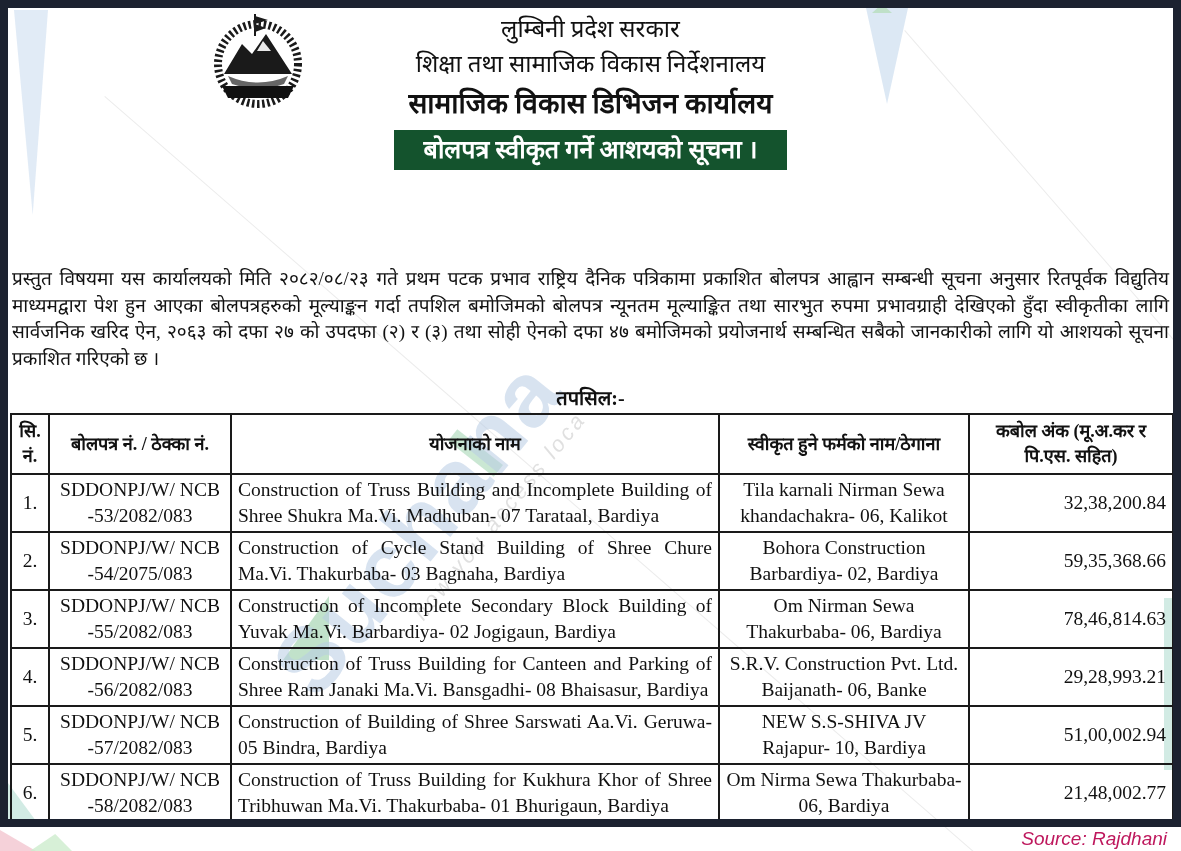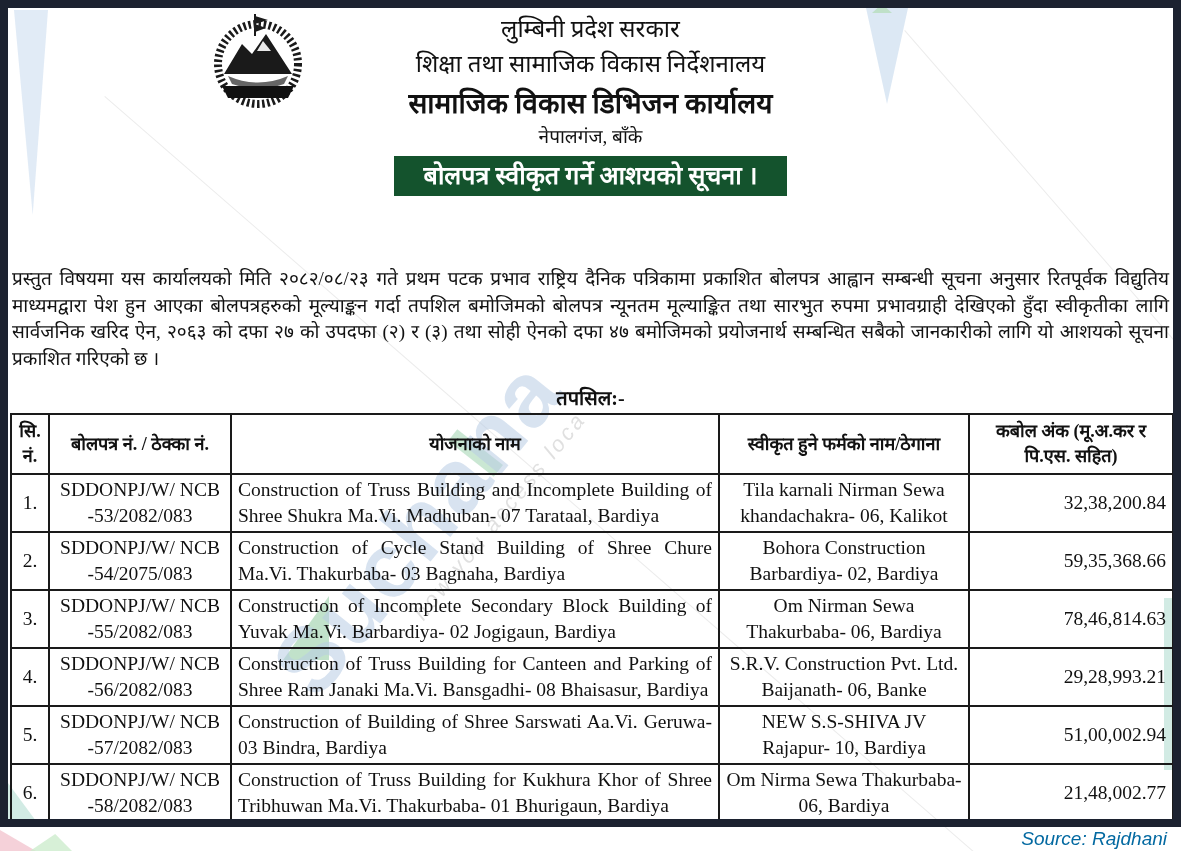--- a/index.html
+++ b/index.html
@@ -58,21 +58,21 @@
         padding:2px 6px;box-sizing:border-box;}
   table.notice th{font-size:18px;font-weight:bold;text-align:center;height:60px;line-height:25px;}
   table.notice td{font-size:19.5px;height:55px;line-height:26px;}
   td.c-sn{text-align:center;}
   td.c-bid{text-align:center;}
   td.c-proj{text-align:justify;padding-left:8px;padding-right:8px;}
   td.c-firm{text-align:center;}
   td.c-amt{text-align:right;padding-right:16px;font-size:20px;}
   
   .source{position:absolute;right:14px;top:828px;font-family:"Liberation Sans",sans-serif;
-        font-style:italic;font-size:19px;color:#0369a1;}
+        font-style:italic;font-size:19px;color:#be185d;}
 </style>
 </head>
 <body>
 
 <div class="page">
 
   <div class="wm-layer">
     <div class="diag-line diag-a"></div>
     <div class="diag-line diag-b"></div>
     <div class="wm-tri wm-tri-topleft"></div>
@@ -98,21 +98,20 @@
       <path d="M16,64 L34,34 L44,44 L58,24 L84,64 Z" fill="#1a1a1a"></path>
       <path d="M55,31 L63,41 L49,41 Z" fill="#ffffff" opacity="0.9"></path>
       <path d="M20,66 q30,13 60,0 l-4,8 q-26,9 -52,0 Z" fill="#666"></path>
       <path d="M14,76 L86,76 L80,88 L20,88 Z" fill="#111"></path>
     </svg>
 
     <div class="header-text">
       <div class="gov-line">लुम्बिनी प्रदेश सरकार</div>
       <div class="gov-line">शिक्षा तथा सामाजिक विकास निर्देशनालय</div>
       <div class="office-line">सामाजिक विकास डिभिजन कार्यालय</div>
-      <div class="loc-line">नेपालगंज, बाँके</div>
       <div>
         <span class="banner">बोलपत्र स्वीकृत गर्ने आशयको सूचना ।</span>
       </div>
     </div>
 
     <div class="para">प्रस्तुत विषयमा यस कार्यालयको मिति २०८२/०८/२३ गते प्रथम पटक प्रभाव राष्ट्रिय दैनिक पत्रिकामा प्रकाशित बोलपत्र आह्वान सम्बन्धी सूचना अनुसार रितपूर्वक विद्युतिय माध्यमद्वारा पेश हुन आएका बोलपत्रहरुको मूल्याङ्कन गर्दा तपशिल बमोजिमको बोलपत्र न्यूनतम मूल्याङ्कित तथा सारभुत रुपमा प्रभावग्राही देखिएको हुँदा स्वीकृतीका लागि सार्वजनिक खरिद ऐन, २०६३ को दफा २७ को उपदफा (२) र (३) तथा सोही ऐनको दफा ४७ बमोजिमको प्रयोजनार्थ सम्बन्धित सबैको जानकारीको लागि यो आशयको सूचना प्रकाशित गरिएको छ ।</div>
 
     <div class="tapasil">तपसिल:-</div>
 
     <table class="notice">
@@ -157,21 +156,21 @@
         <tr>
           <td class="c-sn">4.</td>
           <td class="c-bid">SDDONPJ/W/ NCB -56/2082/083</td>
           <td class="c-proj">Construction of Truss Building for Canteen and Parking of Shree Ram Janaki Ma.Vi. Bansgadhi- 08 Bhaisasur, Bardiya</td>
           <td class="c-firm">S.R.V. Construction Pvt. Ltd. Baijanath- 06, Banke</td>
           <td class="c-amt">29,28,993.21</td>
         </tr>
         <tr>
           <td class="c-sn">5.</td>
           <td class="c-bid">SDDONPJ/W/ NCB -57/2082/083</td>
-          <td class="c-proj">Construction of Building of Shree Sarswati Aa.Vi. Geruwa- 03 Bindra, Bardiya</td>
+          <td class="c-proj">Construction of Building of Shree Sarswati Aa.Vi. Geruwa- 05 Bindra, Bardiya</td>
           <td class="c-firm">NEW S.S-SHIVA JV Rajapur- 10, Bardiya</td>
           <td class="c-amt">51,00,002.94</td>
         </tr>
         <tr>
           <td class="c-sn">6.</td>
           <td class="c-bid">SDDONPJ/W/ NCB -58/2082/083</td>
           <td class="c-proj">Construction of Truss Building for Kukhura Khor of Shree Tribhuwan Ma.Vi. Thakurbaba- 01 Bhurigaun, Bardiya</td>
           <td class="c-firm">Om Nirma Sewa Thakurbaba- 06, Bardiya</td>
           <td class="c-amt">21,48,002.77</td>
         </tr>

